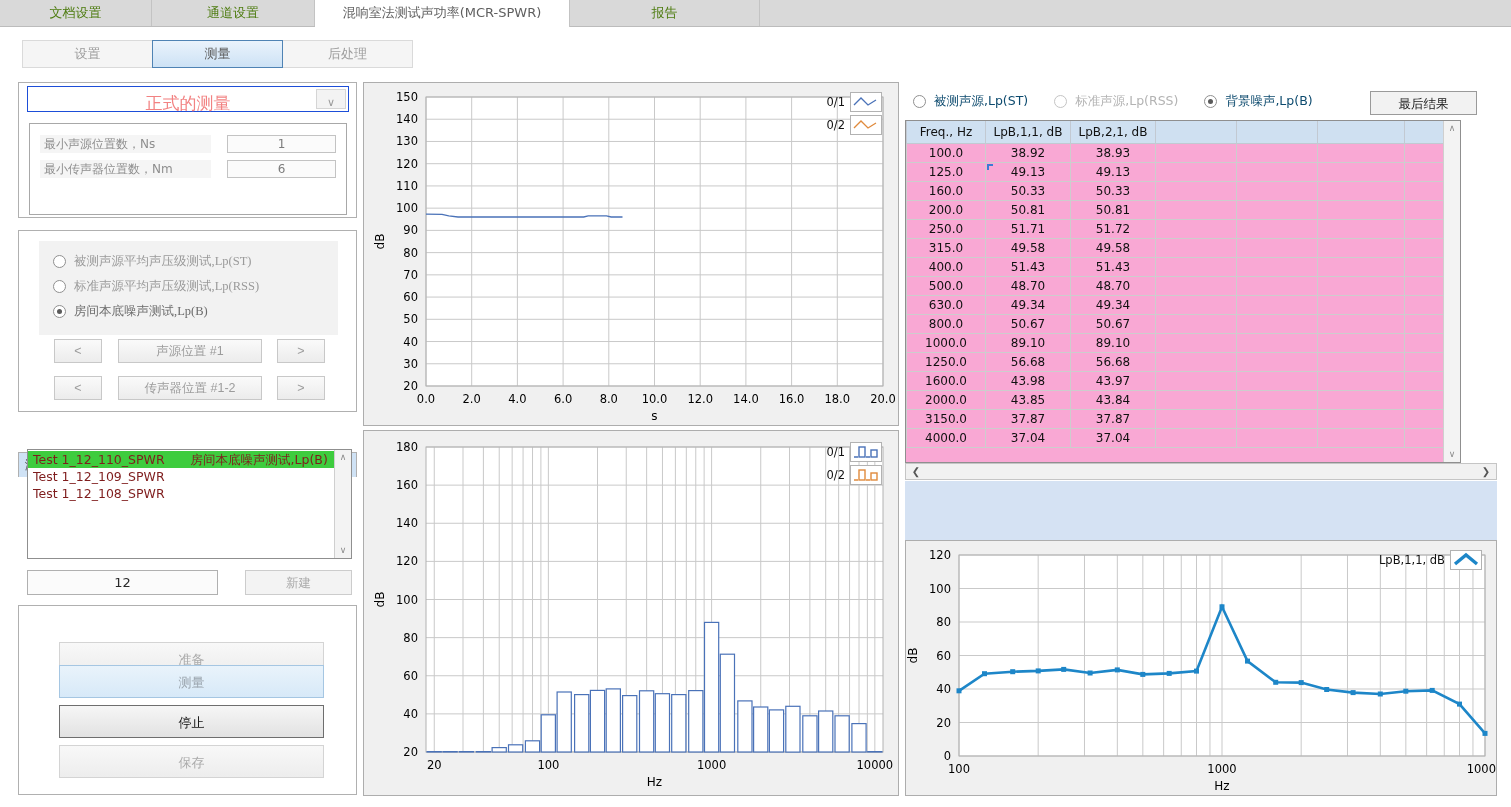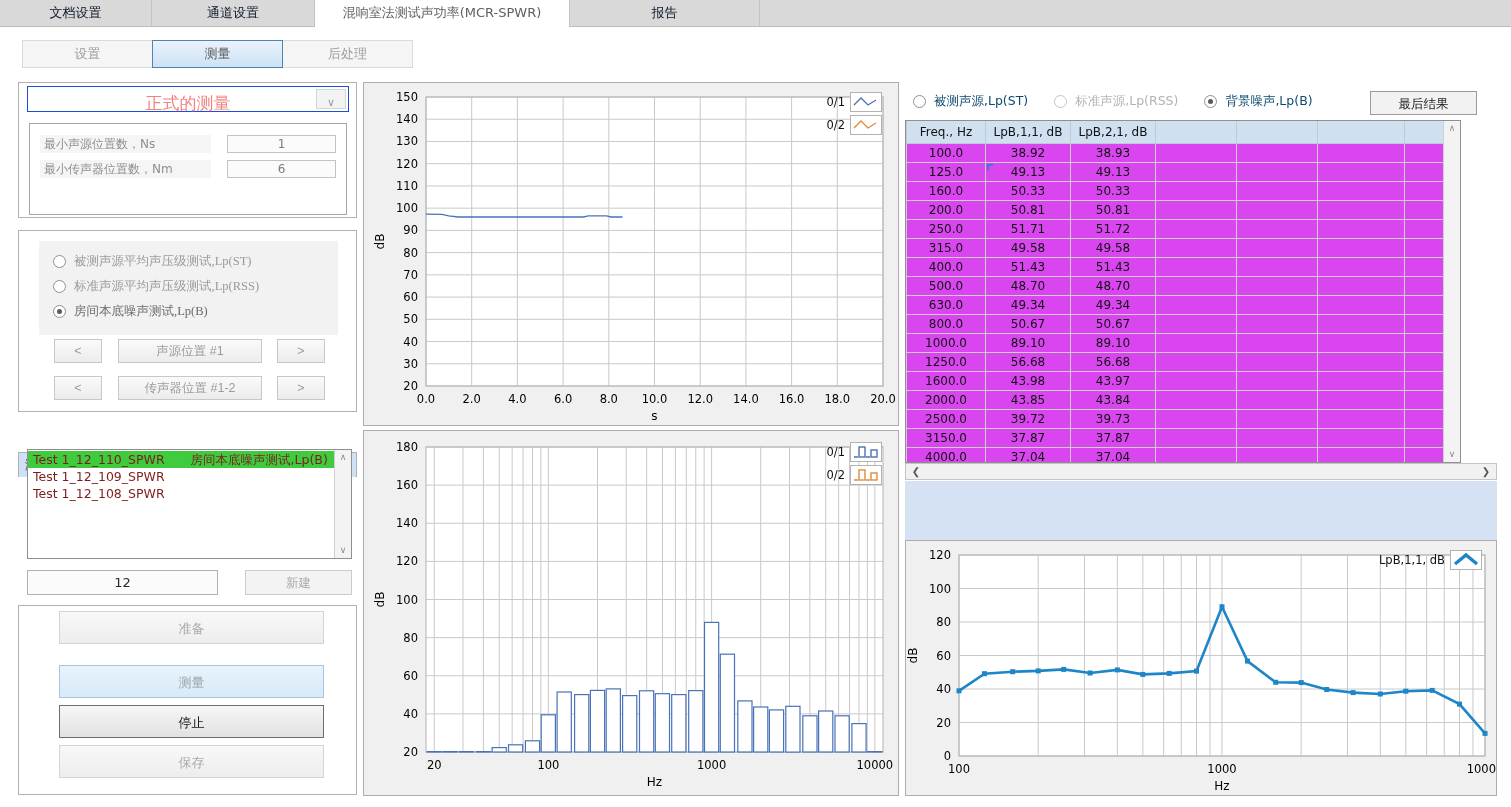--- a/index.html
+++ b/index.html
@@ -2,21 +2,21 @@
 <html><head>
 <meta charset="utf-8">
 <style>
   html,body{margin:0;padding:0;background:#fff;}
   #root{position:relative;width:1511px;height:807px;background:#ffffff;
         font-family:"DejaVu Sans","Liberation Sans",sans-serif;overflow:hidden;}
 
   
   .tabbar{position:absolute;left:0;top:0;width:1511px;height:26px;background:#d9d9d9;
           border-bottom:1px solid #bcbcbc;display:flex;}
-  .tab{box-sizing:border-box;height:26px;line-height:26px;text-align:center;color:#0f172a;
+  .tab{box-sizing:border-box;height:26px;line-height:26px;text-align:center;color:#4d7c0f;
        font-size:13px;border-right:1px solid #c3c3c3;cursor:default;}
   .tab.active{background:#ffffff;height:27px;color:#5f5f5f;}
 
   .subtabs{position:absolute;left:22px;top:40px;display:flex;}
   .subtab{box-sizing:border-box;width:131px;height:28px;line-height:26px;text-align:center;
           font-size:13px;color:#9d9d9d;background:#f5f5f5;border:1px solid #dadada;margin-left:-1px;}
   .subtab:first-child{margin-left:0;}
   .subtab.active{background:linear-gradient(#eaf3fc,#cde2f5);border:1px solid #4f83b4;color:#5c5c5c;z-index:2;}
 
   
@@ -86,21 +86,21 @@
   
   .res-radios{position:absolute;left:913px;top:92px;height:18px;display:flex;align-items:center;}
   .res-radios .rr{display:flex;align-items:center;margin-right:26px;}
   .res-radios .rtext{font-size:12.5px;}
   .res-radios .rtext.black{color:#0c4a6e;}
   .res-radios .rtext.gray{color:#b3b3b3;}
   .final-btn{position:absolute;left:1370px;top:91px;width:107px;height:24px;box-sizing:border-box;
         border:1px solid #9a9a9a;background:#f2f2f2;color:#1a1a1a;font-size:12.5px;text-align:center;line-height:22px;}
 
   .table-wrap{position:absolute;left:905px;top:120px;width:556px;height:343px;border:1px solid #8f8f8f;
-        box-sizing:border-box;background:#d946ef;display:flex;overflow:hidden;}
+        box-sizing:border-box;background:#f9a8d4;display:flex;overflow:hidden;}
   .table-area{flex:1;overflow:hidden;}
   table.res{border-collapse:collapse;table-layout:fixed;width:575px;}
   table.res th{background:#cfe0f1;font-weight:normal;font-size:12px;color:#111;height:20px;
         border:1px solid #c2c9d2;border-top:none;text-align:center;}
   table.res td{font-size:12px;color:#111;height:16px;border:1px solid #cdcdcd;text-align:center;
         position:relative;white-space:nowrap;}
   .cell-marker{position:absolute;left:1px;top:1px;width:4px;height:4px;border-left:2px solid #3b7bd4;border-top:2px solid #3b7bd4;}
 
   .hscroll{position:absolute;left:905px;top:463px;width:592px;height:17px;background:#f1f1f1;
         border:1px solid #c5c5c5;box-sizing:border-box;}
@@ -178,21 +178,21 @@
     <div class="vscroll">
       <div class="up">∧</div>
       <div class="dn">∨</div>
     </div>
   </div>
 
   <div class="counter-field">12</div>
   <button class="new-btn">新建</button>
 
   <div class="panel" style="left:18px;top:605px;width:339px;height:190px;">
-      <button class="cbtn disabled" style="top: 5px;">准备</button>
+      <button class="cbtn disabled" style="top: 36px;">准备</button>
       <button class="cbtn highlight" style="top: 59px;">测量</button>
       <button class="cbtn active" style="top: 99px;">停止</button>
       <button class="cbtn disabled" style="top: 139px;">保存</button>
     </div>
 
   <div class="chart" id="chart-time" style="left:363px;top:82px;width:536px;height:344px;">
     <svg id="time-history" width="534" height="342">
         <rect x="62" y="14" width="457" height="289" fill="#ffffff"></rect>
         <line x1="62" y1="303" x2="519" y2="303" stroke="#c9c9c9" stroke-width="1"></line>
         <text x="54" y="307" text-anchor="end" font-size="11.5" fill="#000">20</text>
@@ -528,29 +528,20 @@
             <tr>
               <td>2000.0</td>
               <td>43.85</td>
               <td>43.84</td>
               <td></td>
               <td></td>
               <td></td>
               <td></td>
             </tr>
             <tr>
-              <td>2500.0</td>
-              <td>39.72</td>
-              <td>39.73</td>
-              <td></td>
-              <td></td>
-              <td></td>
-              <td></td>
-            </tr>
-            <tr>
               <td>3150.0</td>
               <td>37.87</td>
               <td>37.87</td>
               <td></td>
               <td></td>
               <td></td>
               <td></td>
             </tr>
             <tr>
               <td>4000.0</td>

